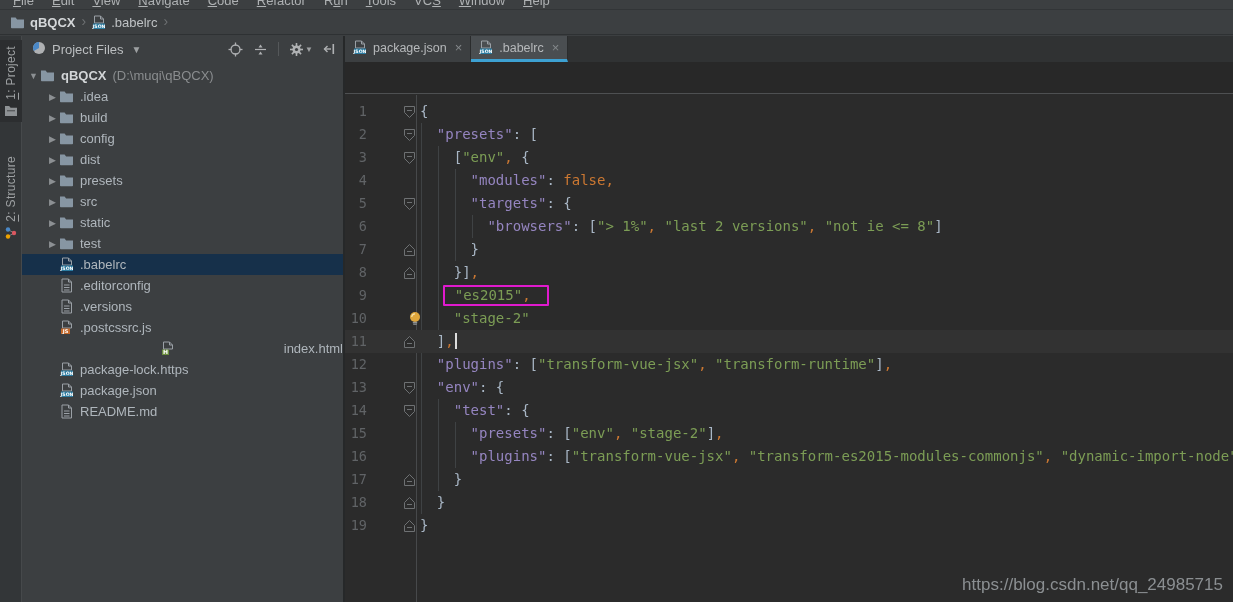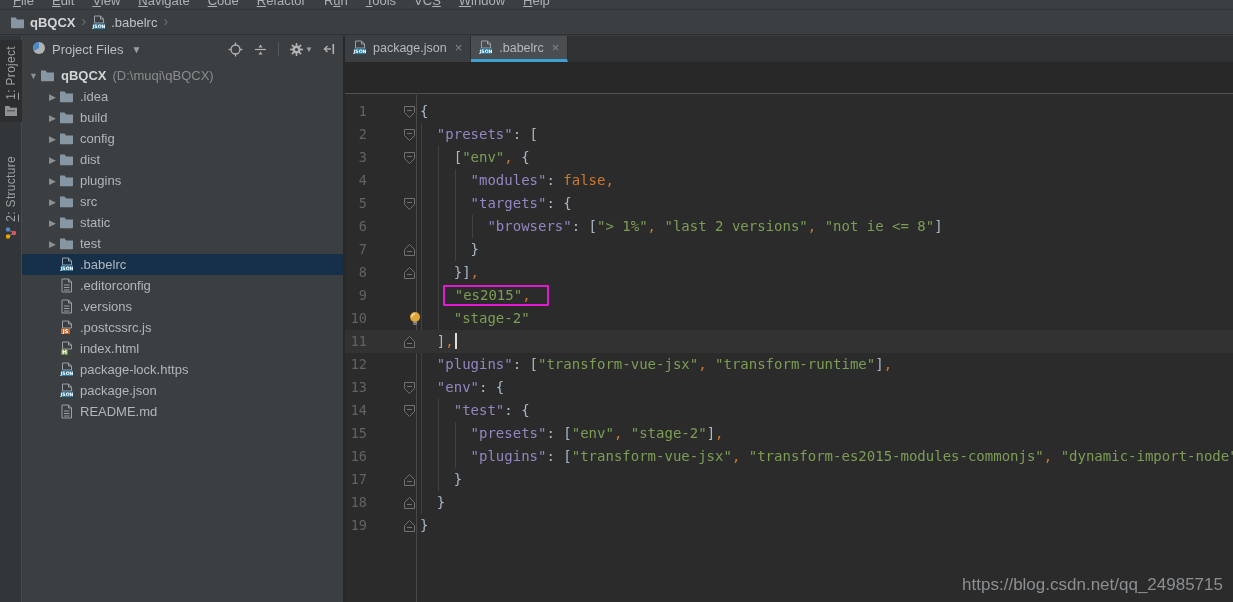--- a/index.html
+++ b/index.html
@@ -286,21 +286,21 @@
         </div>
         <div class="tree-row" style="padding-left: 25px;">
           <span class="tw-arrow">▶</span>
           <span class="tree-icon">
             <span style="display: inline-flex; align-items: center;">
               <svg width="15" height="13" viewBox="0 0 15 13">
                 <path d="M1 1.5 h4.6 l1.5 2 H14 v8 a.8.8 0 0 1 -.8.8 H1.8 A.8.8 0 0 1 1 11.5 Z" fill="#8796A3"></path>
               </svg>
             </span>
           </span>
-          <span class="tree-label">plugins</span>
+          <span class="tree-label">presets</span>
         </div>
         <div class="tree-row" style="padding-left: 25px;">
           <span class="tw-arrow">▶</span>
           <span class="tree-icon">
             <span style="display: inline-flex; align-items: center;">
               <svg width="15" height="13" viewBox="0 0 15 13">
                 <path d="M1 1.5 h4.6 l1.5 2 H14 v8 a.8.8 0 0 1 -.8.8 H1.8 A.8.8 0 0 1 1 11.5 Z" fill="#8796A3"></path>
               </svg>
             </span>
           </span>
@@ -379,21 +379,21 @@
               <svg width="14" height="15" viewBox="0 0 14 15">
                 <path d="M2.5 1 h6 l3 3 v4 h-9 Z" fill="none" stroke="#9AA0A6"></path>
                 <path d="M8.5 1 v3 h3" fill="none" stroke="#9AA0A6"></path>
                 <rect x="1" y="8.5" width="9" height="5.5" fill="#C4692B"></rect>
                 <text x="5.5" y="13" font-size="5" font-weight="bold" fill="#FFFFFF" text-anchor="middle" font-family="DejaVu Sans">JS</text>
               </svg>
             </span>
           </span>
           <span class="tree-label">.postcssrc.js</span>
         </div>
-        <div class="tree-row" style="padding-left: 25px;">
+        <div class="tree-row" style="padding-left: 25px; justify-content: space-between;">
           <span class="tw-spacer"></span>
           <span class="tree-icon">
             <span style="display: inline-flex; align-items: center;">
               <svg width="14" height="15" viewBox="0 0 14 15">
                 <path d="M2.5 1 h6 l3 3 v4 h-9 Z" fill="none" stroke="#9AA0A6"></path>
                 <path d="M8.5 1 v3 h3" fill="none" stroke="#9AA0A6"></path>
                 <rect x="1" y="8.5" width="7" height="5.5" fill="#6B8E3E"></rect>
                 <text x="4.5" y="13.2" font-size="6" font-weight="bold" fill="#FFFFFF" text-anchor="middle" font-family="DejaVu Sans">H</text>
               </svg>
             </span>

